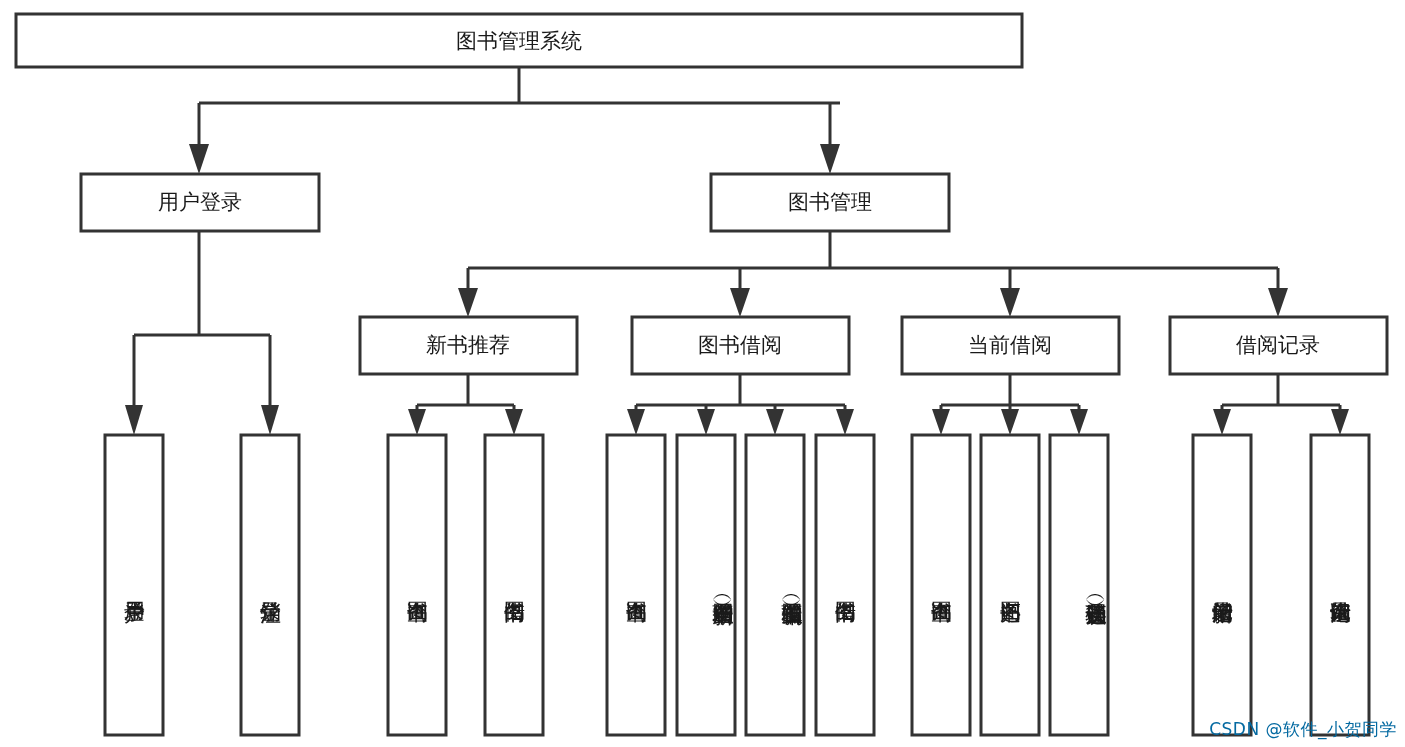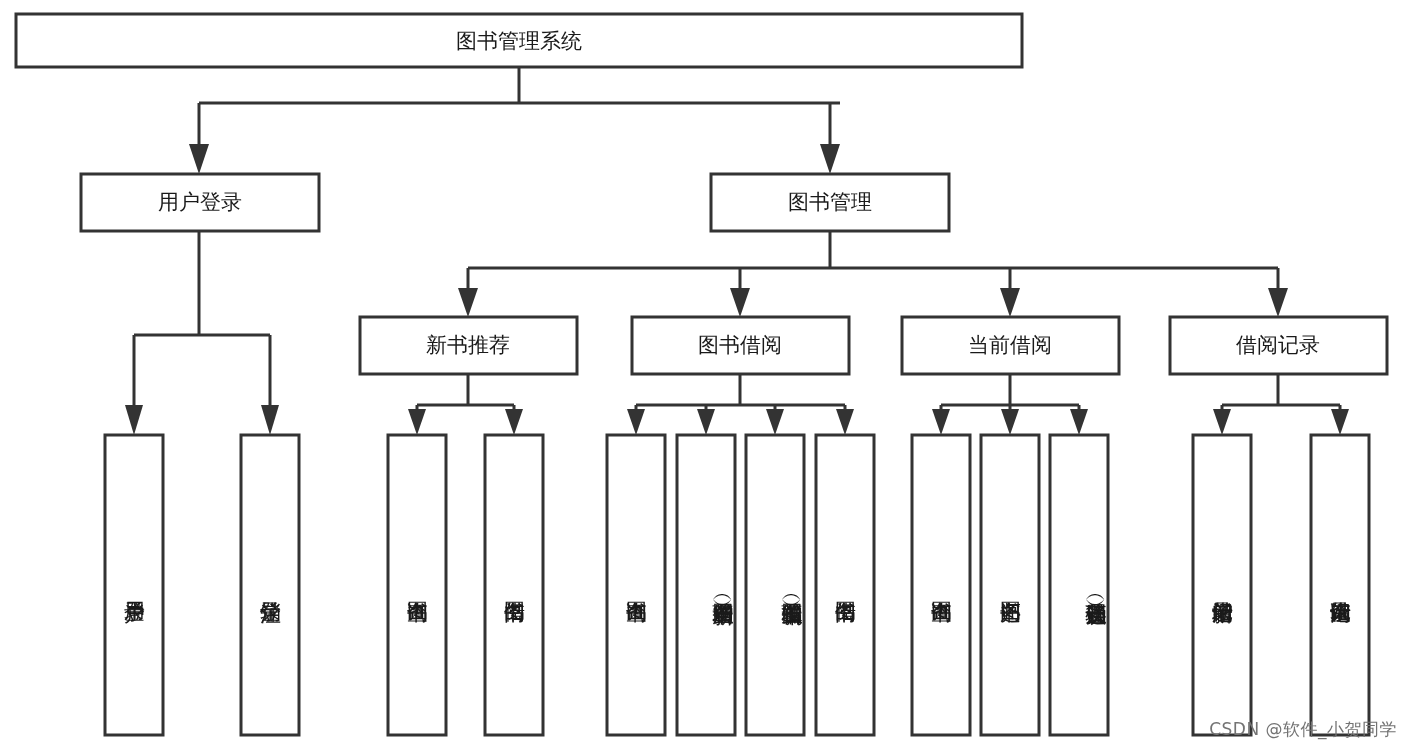--- a/index.html
+++ b/index.html
@@ -49,21 +49,21 @@
     fill: #1a1a1a;
     text-anchor: middle;
     dominant-baseline: middle;
   }
   .watermark-text {
     position: absolute;
     right: 8px;
     bottom: 6px;
     font-family: "DejaVu Sans", "Liberation Sans", sans-serif;
     font-size: 17px;
-    color: #737373;
+    color: #0369a1;
     white-space: nowrap;
     letter-spacing: 0.5px;
     pointer-events: none;
   }
   .vlabel {
     position: absolute;
     writing-mode: vertical-rl;
     text-orientation: upright;
     font-family: "DejaVu Sans", "Liberation Sans", sans-serif;
     font-size: 21px;

